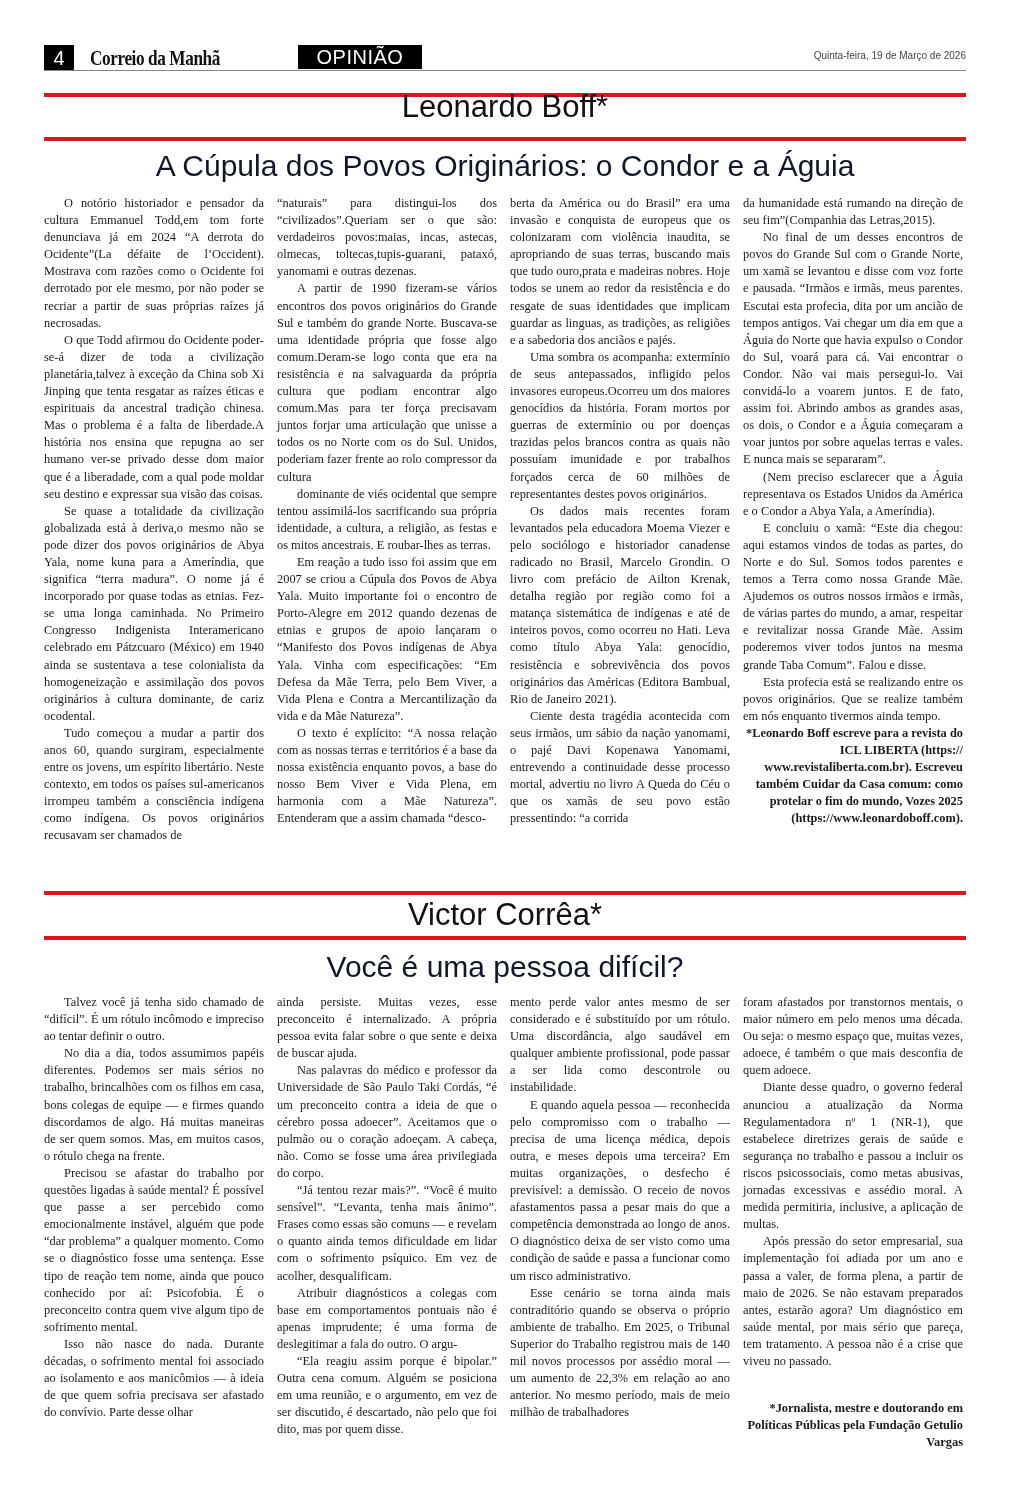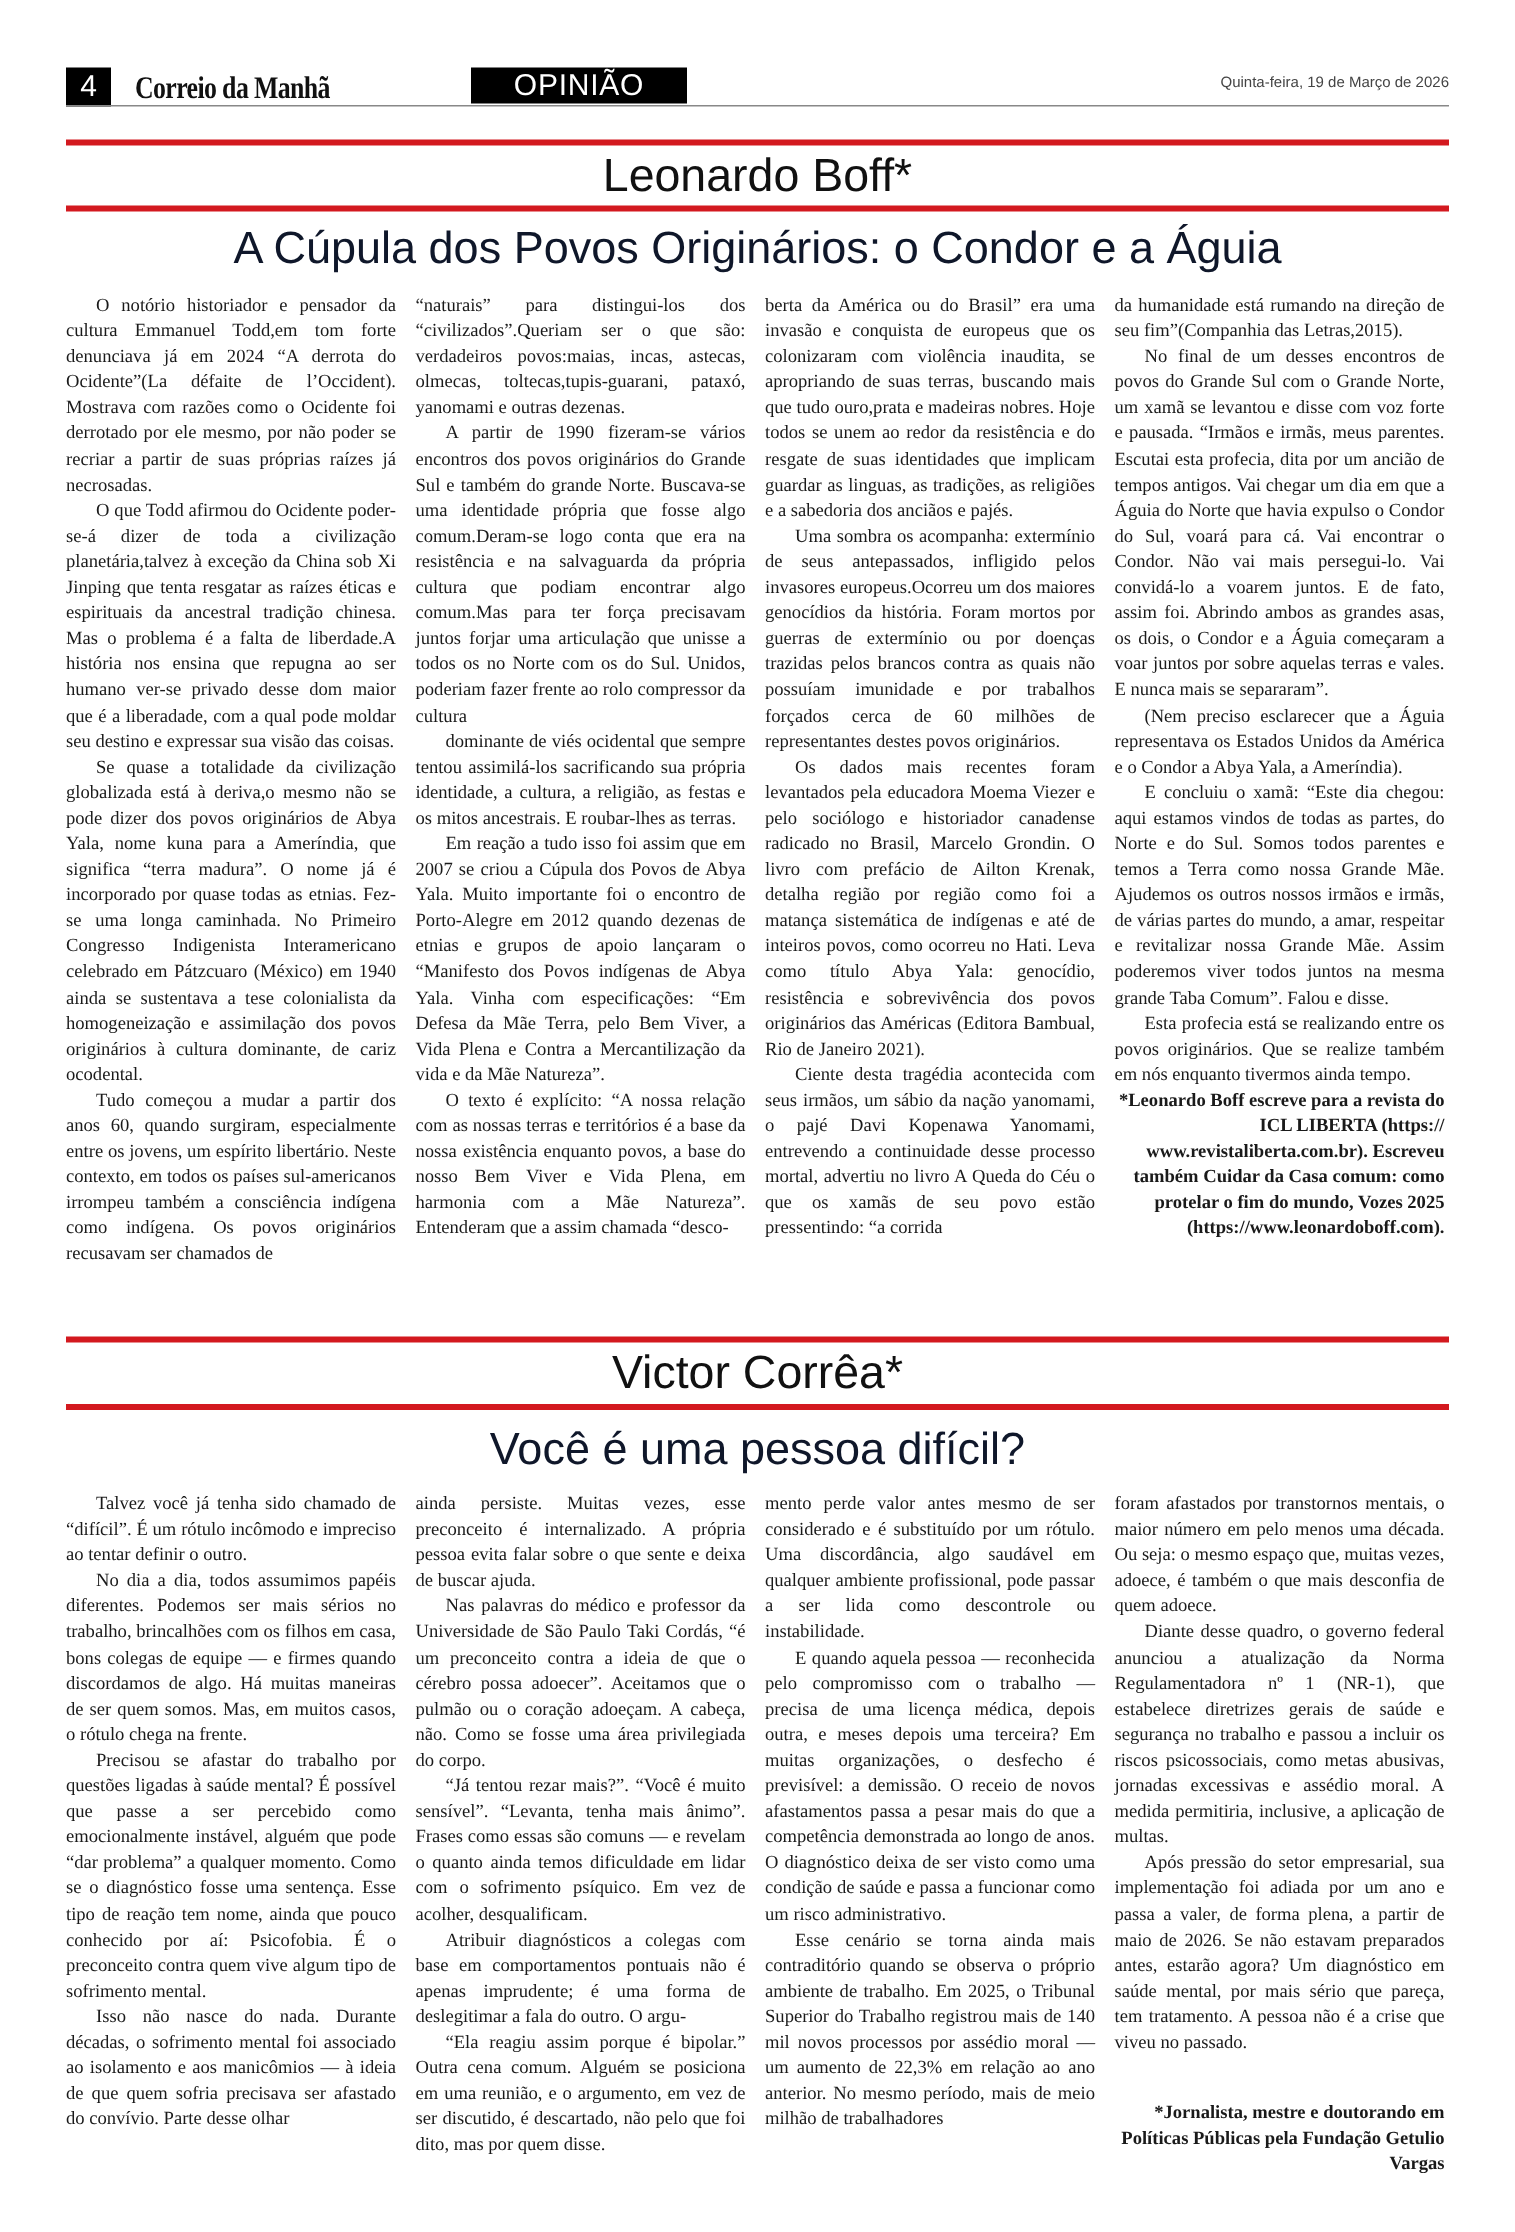--- a/index.html
+++ b/index.html
@@ -5,22 +5,22 @@
   html, body { margin:0; padding:0; background:#fff; }
   body { width:1010px; height:1488px; position:relative; overflow:hidden; color:#111; }
   .page { position:absolute; left:0; top:0; width:1010px; height:1488px; }
 
   .masthead { position:absolute; left:44px; top:45px; width:922px; height:26px; }
   .masthead .rule { position:absolute; left:0; right:0; bottom:0; height:1px; background:#888; }
   .page-num { position:absolute; left:0; top:0; width:30px; height:26px; background:#000; color:#fff;
     font-family:"Liberation Sans", sans-serif; font-size:20px; line-height:26px; text-align:center; }
   .paper-name { position:absolute; left:46px; top:1px; font-family:"Liberation Serif", serif; font-size:21px;
     font-weight:bold; letter-spacing:-0.5px; transform:scaleX(0.82); transform-origin:left center; line-height:24px; }
-  .section { position:absolute; left:254px; top:0; width:144px; height:24px; background:#000; color:#fff;
-    font-family:"Liberation Sans", sans-serif; font-size:20px; line-height:24px; text-align:center; letter-spacing:0.5px;margin-left:16px; }
+  .section { position:absolute; left:254px; top:0; width:124px; height:24px; background:#000; color:#fff;
+    font-family:"Liberation Sans", sans-serif; font-size:20px; line-height:24px; text-align:center; letter-spacing:0.5px; }
   .date { position:absolute; right:0; top:5px; font-family:"Liberation Sans", sans-serif; font-size:10px; color:#444; }
 
   .red-rule { position:absolute; left:44px; width:922px; height:4px; background:#d3191f; }
   .author { position:absolute; left:44px; width:922px; text-align:center; font-family:"Liberation Sans", sans-serif;
     font-size:31px; color:#111; }
   .headline { position:absolute; left:44px; width:922px; text-align:center; font-family:"Liberation Sans", sans-serif;
     font-size:30px; color:#0f172a; }
 
   .cols { position:absolute; left:44px; width:922px; display:flex; gap:13px; }
   .col { width:220px; font-family:Liberation Serif, serif; font-size:12.4px; line-height:17.1px; text-align:justify;
@@ -36,21 +36,21 @@
 
   <div class="masthead">
     <div class="page-num">4</div>
     <div class="paper-name">Correio da Manhã</div>
     <div class="section">OPINIÃO</div>
     <div class="date">Quinta-feira, 19 de Março de 2026</div>
     <div class="rule"></div>
   </div>
 
   <div class="red-rule" style="top:93px;"></div>
-  <div class="author" style="top:99px;">Leonardo Boff*</div>
+  <div class="author" style="top:89px;">Leonardo Boff*</div>
   <div class="red-rule" style="top:137px;"></div>
   <div class="headline" style="top:149px;">A Cúpula dos Povos Originários: o Condor e a Águia</div>
 
   <div class="cols" style="top:195px;">
     <div class="col">
       <p>O notório historiador e pensador da cultura Emmanuel Todd,em tom forte denunciava já em 2024 “A derrota do Ocidente”(La défaite de l’Occident). Mostrava com razões como o Ocidente foi derrotado por ele mesmo, por não poder se recriar a partir de suas próprias raízes já necrosadas.</p>
       <p>O que Todd afirmou do Ocidente poder-se-á dizer de toda a civilização planetária,talvez à exceção da China sob Xi Jinping que tenta resgatar as raízes éticas e espirituais da ancestral tradição chinesa. Mas o problema é a falta de liberdade.A história nos ensina que repugna ao ser humano ver-se privado desse dom maior que é a liberadade, com a qual pode moldar seu destino e expressar sua visão das coisas.</p>
       <p>Se quase a totalidade da civilização globalizada está à deriva,o mesmo não se pode dizer dos povos originários de Abya Yala, nome kuna para a Ameríndia, que significa “terra madura”. O nome já é incorporado por quase todas as etnias. Fez-se uma longa caminhada. No Primeiro Congresso Indigenista Interamericano celebrado em Pátzcuaro (México) em 1940 ainda se sustentava a tese colonialista da homogeneização e assimilação dos povos originários à cultura dominante, de cariz ocodental.</p>
       <p>Tudo começou a mudar a partir dos anos 60, quando surgiram, especialmente entre os jovens, um espírito libertário. Neste contexto, em todos os países sul-americanos irrompeu também a consciência indígena como indígena. Os povos originários recusavam ser chamados de</p>
     </div>

